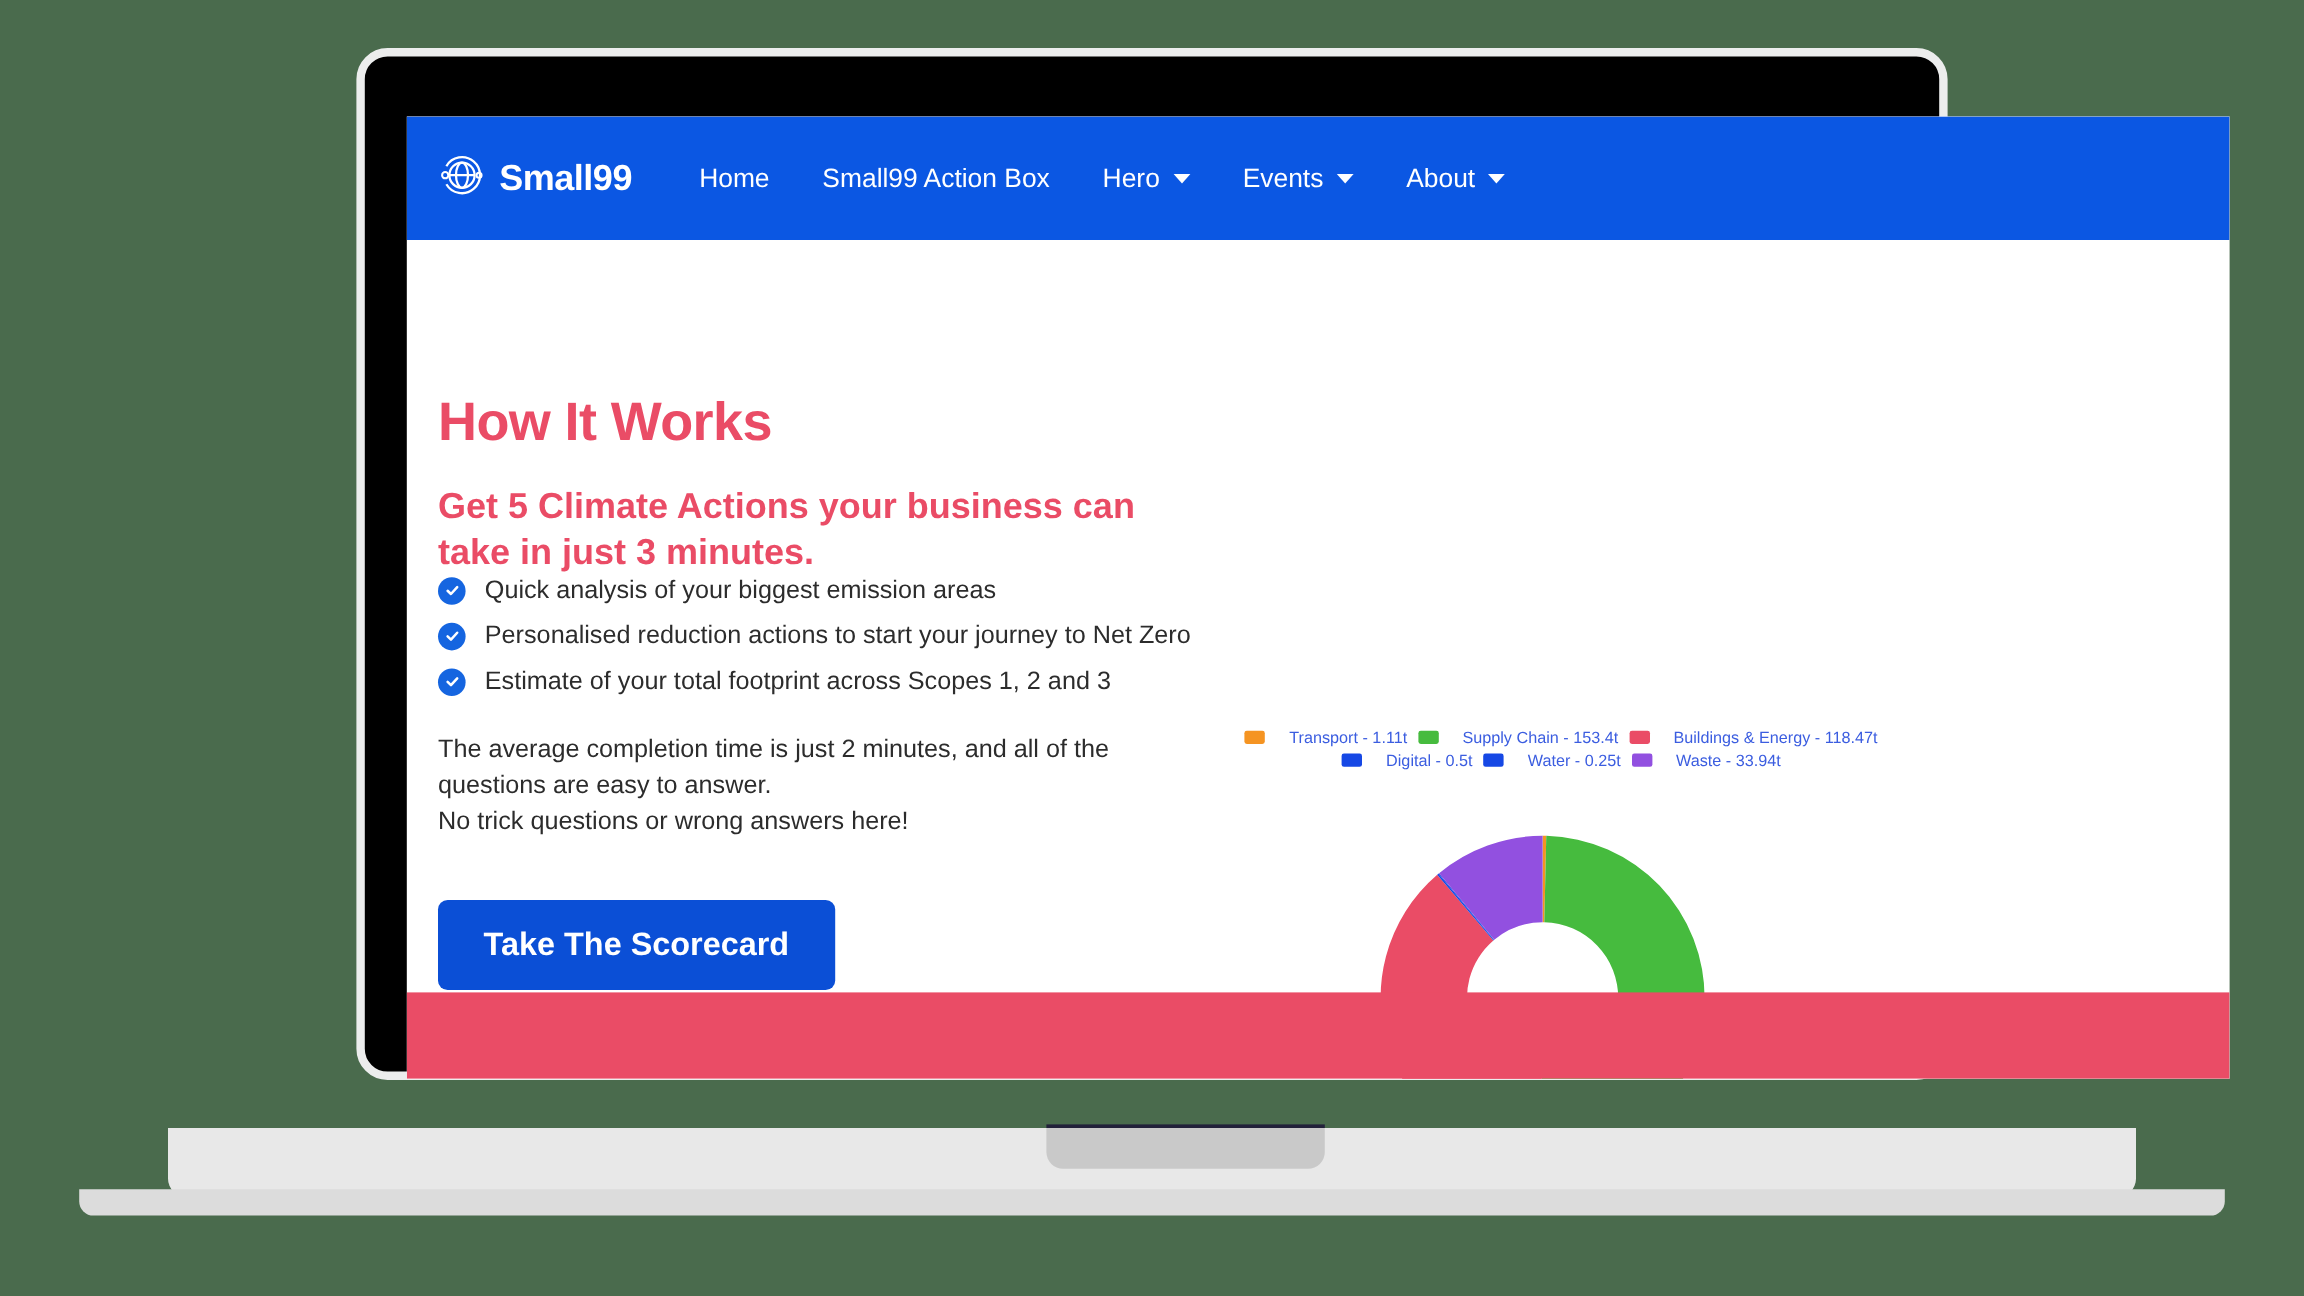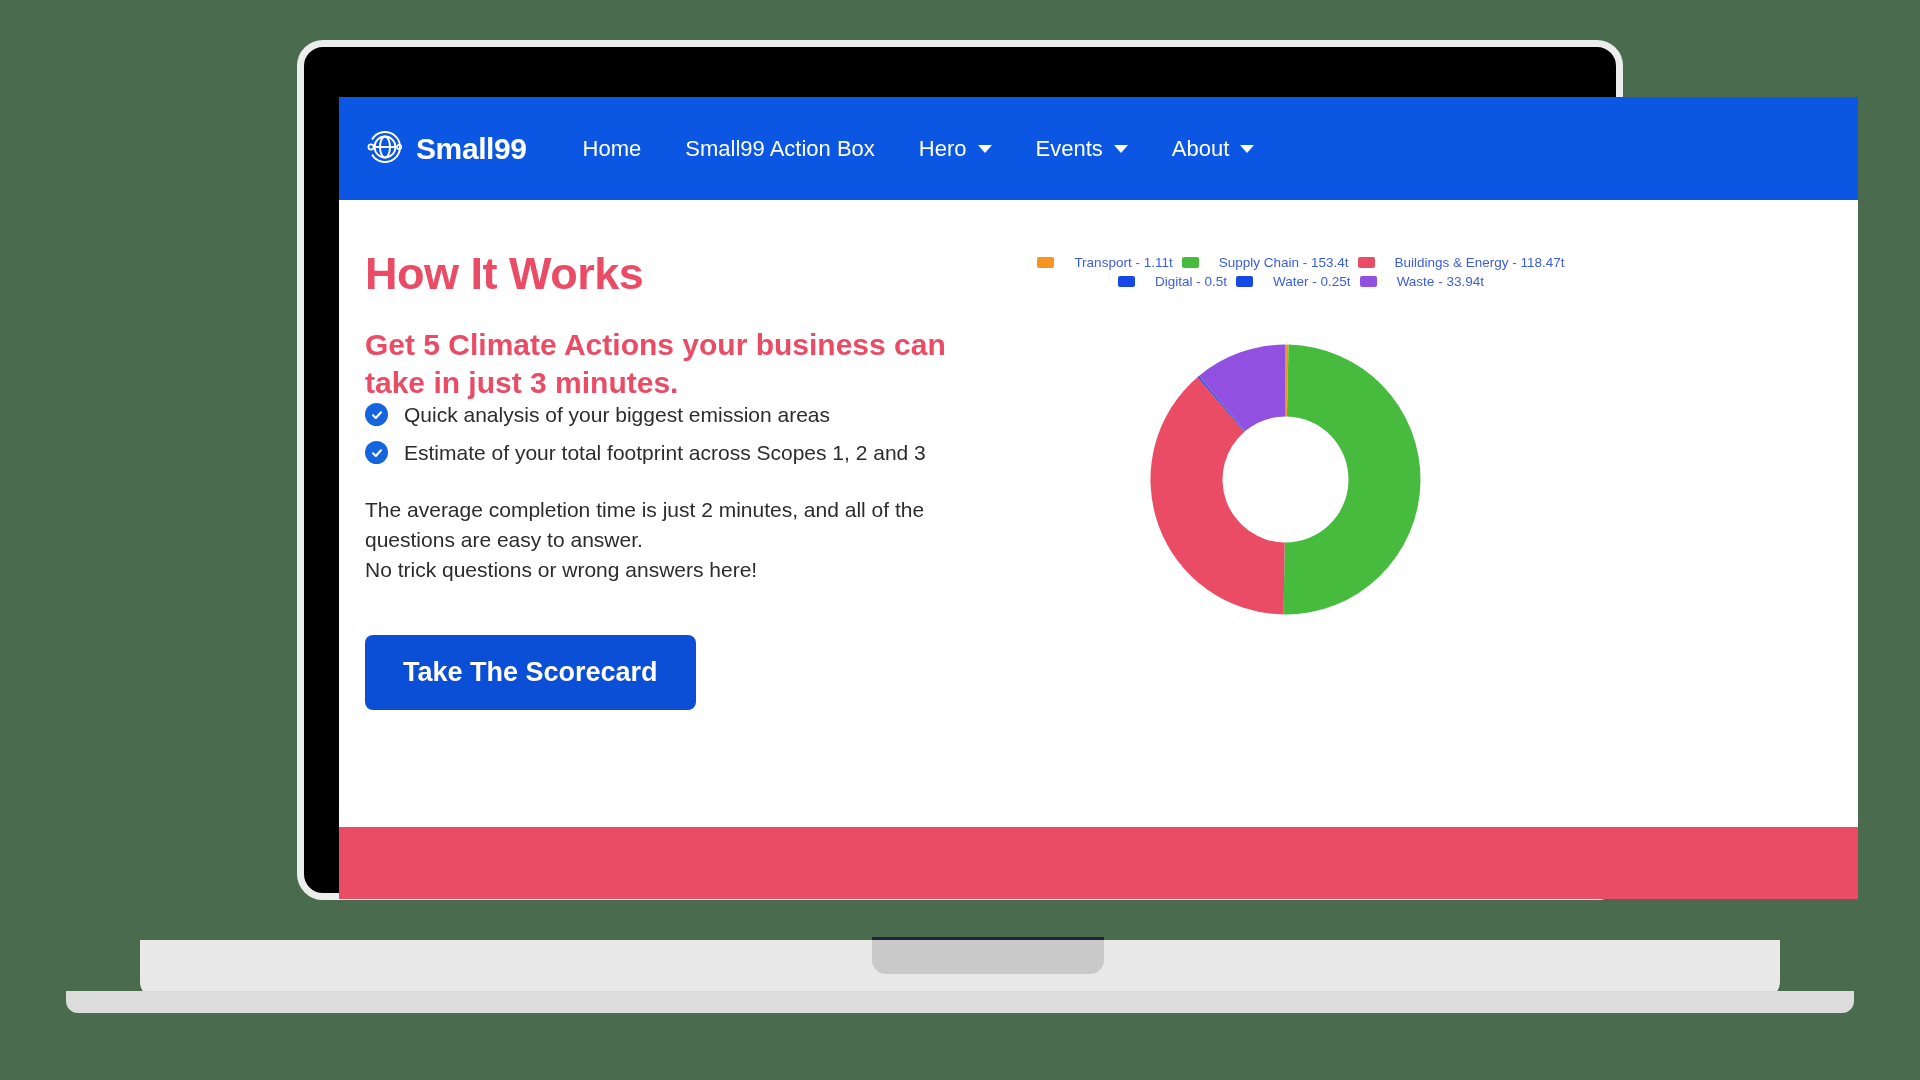--- a/index.html
+++ b/index.html
@@ -68,21 +68,21 @@
   }
   #nav-right { margin-left: auto; display: flex; align-items: center; gap: 30px; }
   #search-btn { width: 36px; height: 36px; cursor: pointer; display:flex; align-items:center; justify-content:center;}
   #signin-btn {
     border: 1.5px solid #bcd0f5; border-radius: 10px;
     color: #fff; font-size: 23px; padding: 19px 27px;
     background: transparent; cursor: pointer; white-space: nowrap;
   }
 
   
-  #page-body { display: flex; padding: 0; height: 703px; position: relative; }
+  #page-body { display: flex; padding: 0; height: 703px; position: relative; align-items: center; }
   #left-col { width: 660px; padding: 48px 0 0 26px; }
   #right-col { flex: 1; position: relative; }
 
   #page-title { color: #ea4c66; font-size: 45px; font-weight: 700; letter-spacing: -0.5px; }
   #subtitle {
     color: #ea4c66; font-size: 30px; font-weight: 700; margin-top: 26px;
     line-height: 1.28; max-width: 600px;
   }
   #lead-text { color: #2c2c2c; font-size: 21px; margin-top: 38px; }
 
@@ -181,20 +181,28 @@
               </svg>
             </span>
             <span class="benefit-label">Quick analysis of your biggest emission areas</span>
           </li>
           <li class="benefit-item">
             <span class="check-icon">
               <svg width="14" height="14" viewBox="0 0 14 14" fill="none">
                 <path d="M3 7.3 L5.8 10 L11 4.3" stroke="#fff" stroke-width="2.1" stroke-linecap="round" stroke-linejoin="round"></path>
               </svg>
             </span>
+            <span class="benefit-label">Personalised reduction actions to start your journey to Net Zero</span>
+          </li>
+          <li class="benefit-item">
+            <span class="check-icon">
+              <svg width="14" height="14" viewBox="0 0 14 14" fill="none">
+                <path d="M3 7.3 L5.8 10 L11 4.3" stroke="#fff" stroke-width="2.1" stroke-linecap="round" stroke-linejoin="round"></path>
+              </svg>
+            </span>
             <span class="benefit-label">Estimate of your total footprint across Scopes 1, 2 and 3</span>
           </li>
         </ul>
 
         <p id="closing-text">The average completion time is just 2 minutes, and all of the questions are easy to answer.<br>No trick questions or wrong answers here!</p>
 
         <button id="cta-button">Take The Scorecard</button>
       </div>
 
       <div id="right-col">

